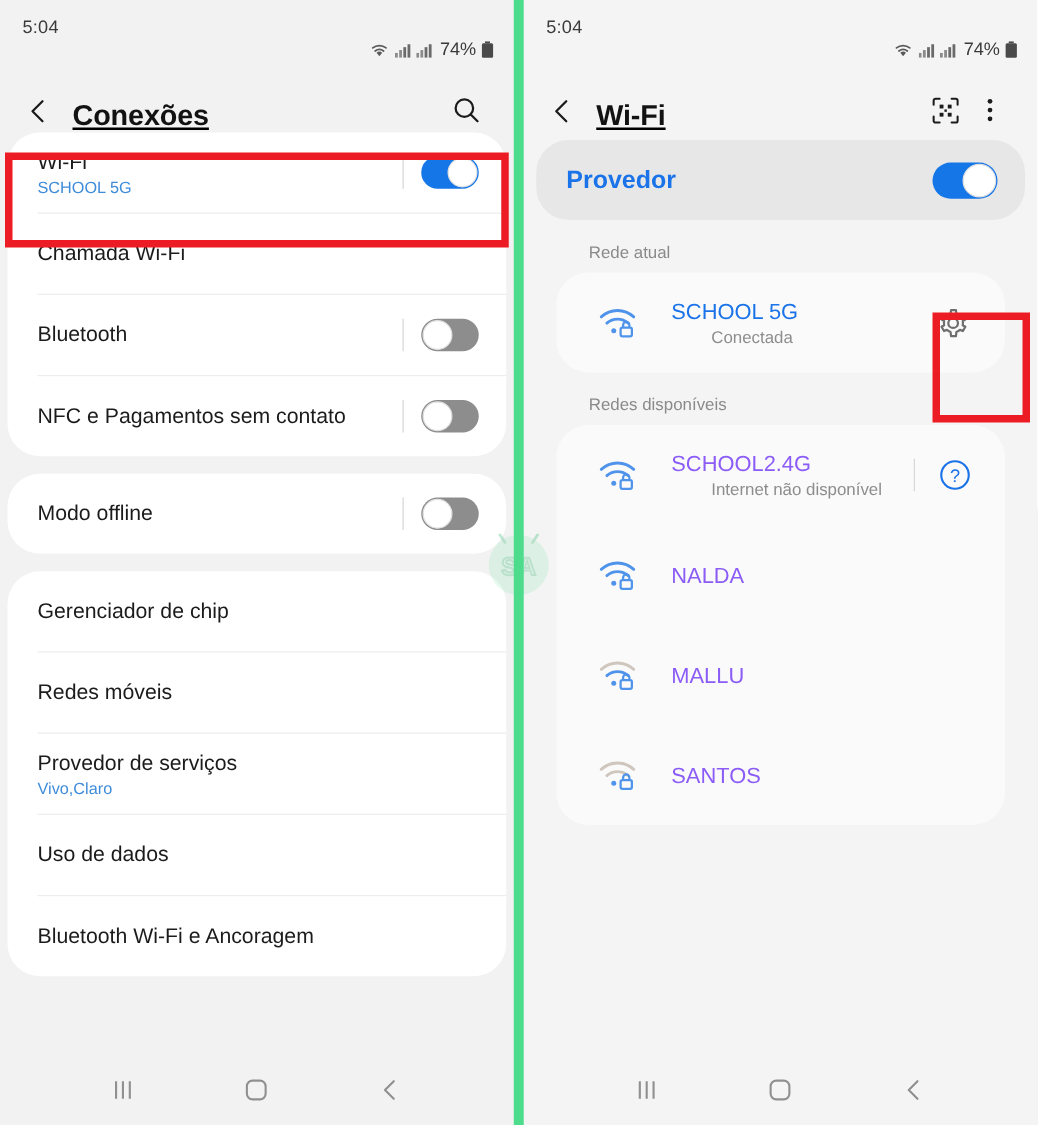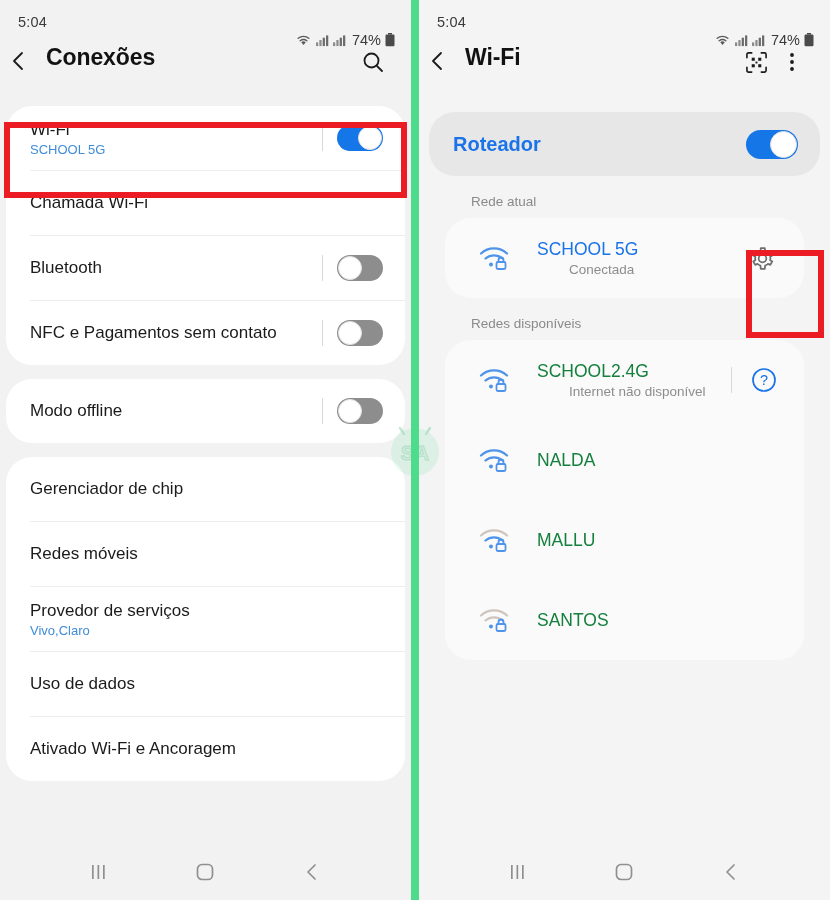--- a/index.html
+++ b/index.html
@@ -25,22 +25,23 @@
     display: flex; align-items: center; justify-content: space-between;
     padding: 0 16px 0 18px;
     font-size: 14.5px; color: #3a3a3a;
   }
   .statusbar .clock { letter-spacing: .2px; }
   .status-icons { display: flex; align-items: center; gap: 4px; margin-top: 36px; }
   .status-icons .pct { font-size: 14.5px; margin-left: 2px; color: #3a3a3a; }
 
   .appbar {
     height: 62px;
-    display: flex; align-items: flex-start;
-    padding: 0 20px 0 2px;
+    display: flex; align-items: flex-end;
+    padding: 0 20px 0 14px;
+    text-decoration: underline;
   }
   .appbar .back { width: 34px; height: 34px; display: flex; align-items: center; justify-content: center; cursor: pointer; }
   .appbar .title {
     font-size: 23px; font-weight: bold; color: #121212;
     margin-left: 10px; flex: 1; letter-spacing: -.1px;
   }
   .appbar .act { width: 36px; height: 36px; display: flex; align-items: center; justify-content: center; cursor: pointer; }
 
   
   .card {
@@ -95,21 +96,21 @@
     padding: 0 0 9px 26px;
   }
   .net-card { background: #fafafa; border-radius: 26px; overflow: hidden; }
   .net-row {
     display: flex; align-items: center;
     min-height: 80px;
     padding: 0 22px 0 28px;
   }
   .net-row .ic { width: 42px; flex: 0 0 42px; display: flex; align-items: center; justify-content: center; }
   .net-row .txt { flex: 1; min-width: 0; margin-left: 22px; }
-  .net-row .name { font-size: 17.5px; color: #15803d; }
+  .net-row .name { font-size: 17.5px; color: #8b5cf6; }
   .net-row .name.connected { color: #1a73e8; }
   .net-row .state { font-size: 13.5px; color: #8d8d8d; margin-top: 2px; margin-left: 32px; }
   .net-row .trail { display: flex; align-items: center; }
 
   
   .navbar {
     position: absolute; left: 0; right: 0; bottom: 0;
     height: 56px;
     display: flex; align-items: center; justify-content: space-around;
     padding: 0 46px;
@@ -261,21 +262,21 @@
         </div>
         <div class="sep"></div>
         <div class="row">
           <span class="txt">
             <div class="label">Uso de dados</div>
           </span>
         </div>
         <div class="sep"></div>
         <div class="row">
           <span class="txt">
-            <div class="label">Ativado Wi-Fi e Ancoragem</div>
+            <div class="label">Bluetooth Wi-Fi e Ancoragem</div>
           </span>
         </div>
       </div>
     </div>
 
     <div class="navbar">
       <span class="nb">
         <svg width="20" height="18" viewBox="0 0 20 18">
           <rect x="3" y="2" width="1.7" height="14" fill="#909090"></rect>
           <rect x="8.5" y="2" width="1.7" height="14" fill="#909090"></rect>
@@ -348,21 +349,21 @@
       <span class="act">
         <svg width="20" height="22" viewBox="0 0 20 22">
           <circle cx="10" cy="4" r="1.9" fill="#1b1b1b"></circle>
           <circle cx="10" cy="11" r="1.9" fill="#1b1b1b"></circle>
           <circle cx="10" cy="18" r="1.9" fill="#1b1b1b"></circle>
         </svg>
       </span>
     </div>
 
     <div class="wifi-banner">
-      <span class="lbl">Roteador</span>
+      <span class="lbl">Provedor</span>
       <span class="toggle on big">
           <span class="knob"></span>
         </span>
     </div>
 
     <div class="right-scroll">
 
       <div class="group-title">Rede atual</div>
       <div class="net-card" style="margin-bottom:18px;">
         <div class="net-row">

